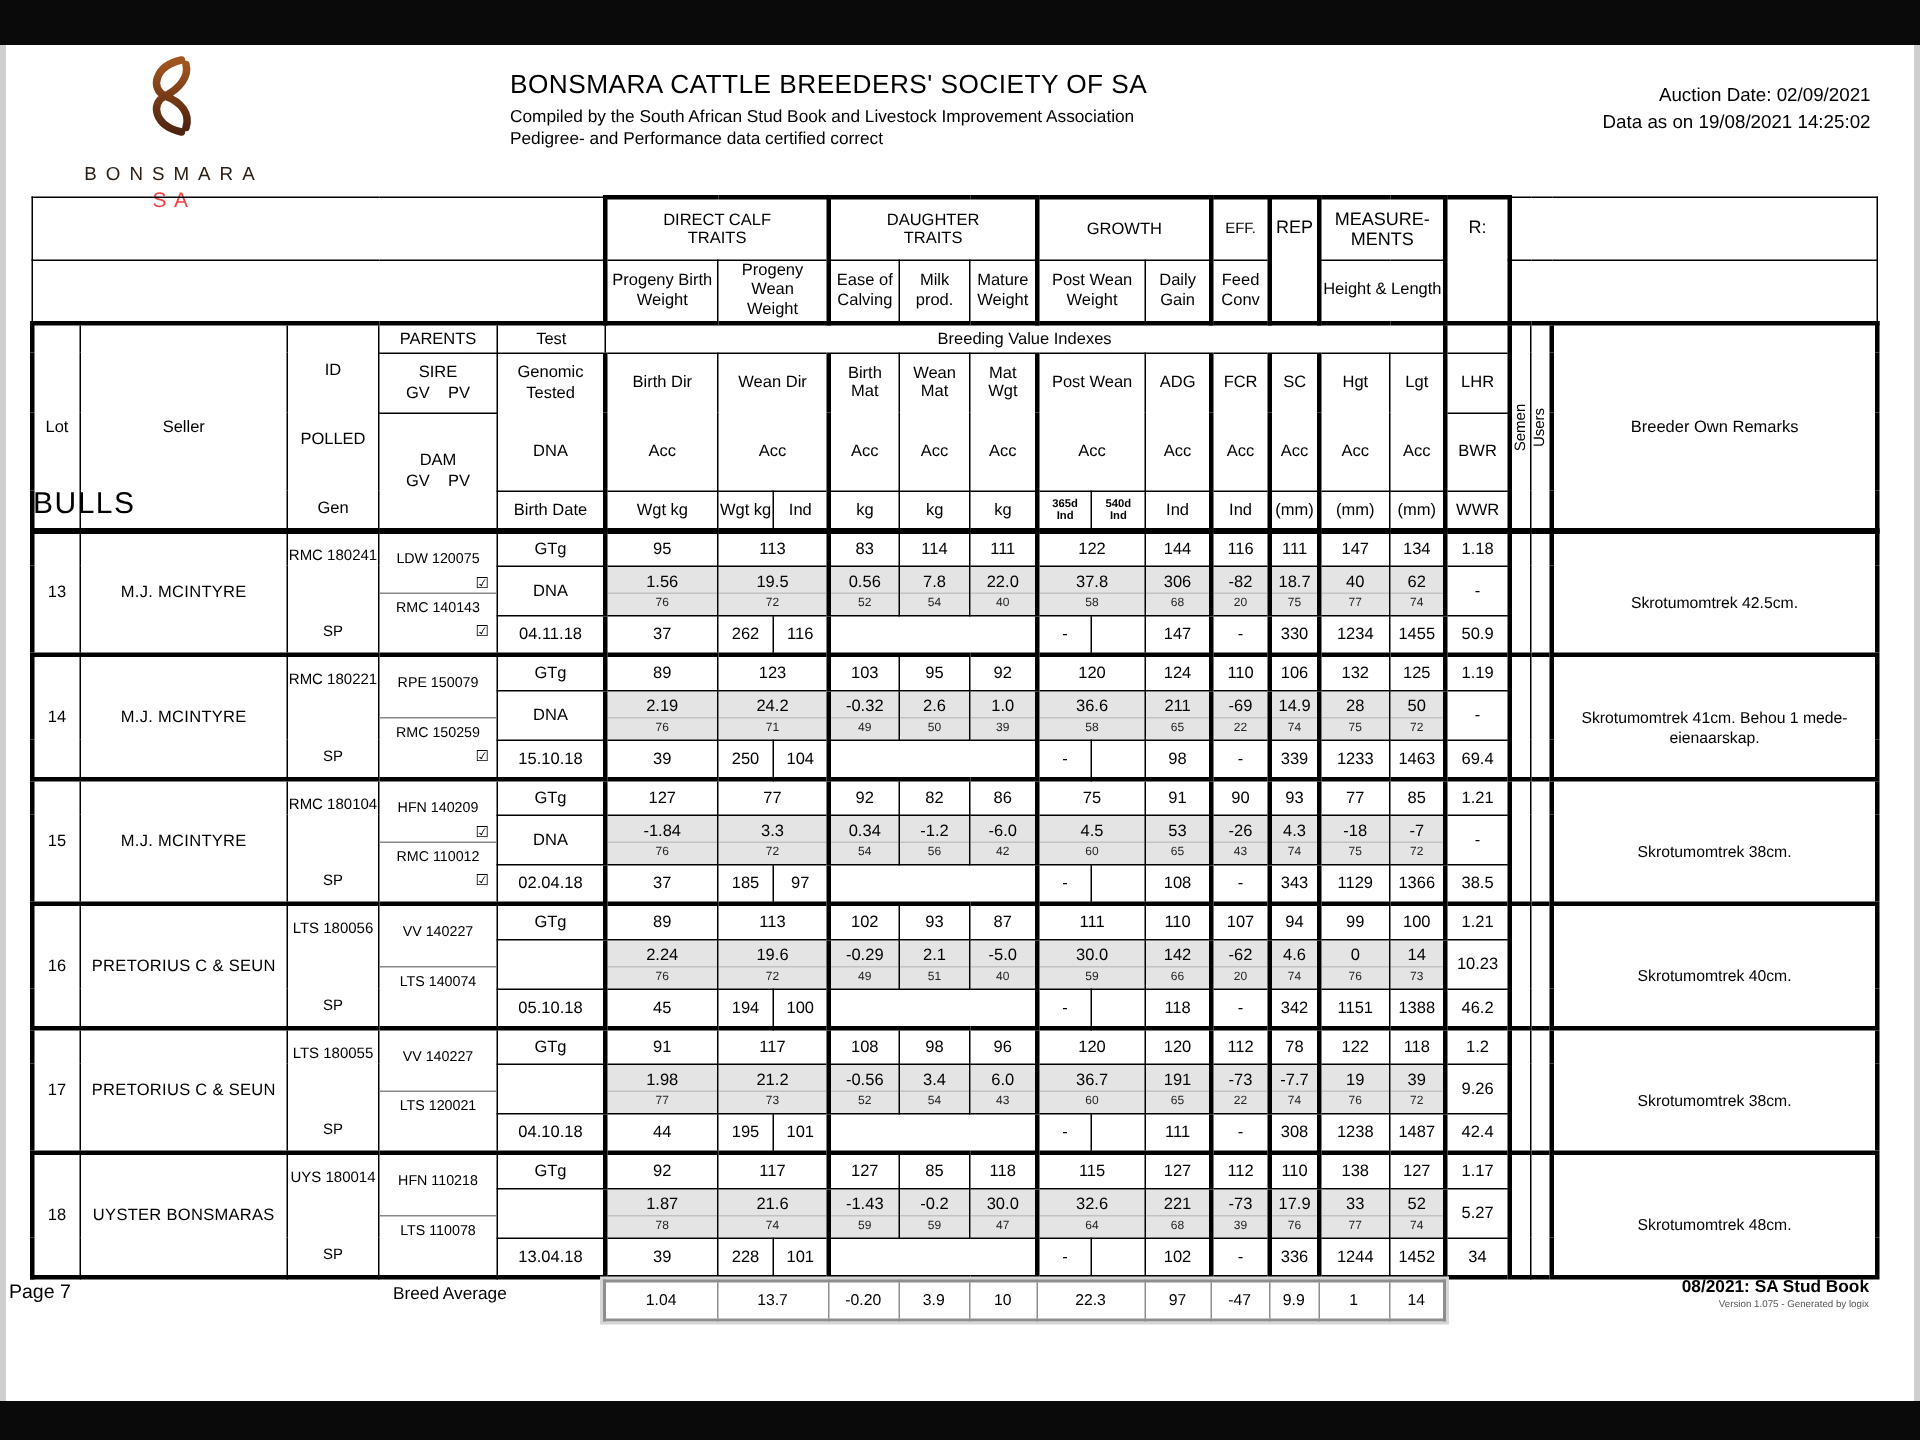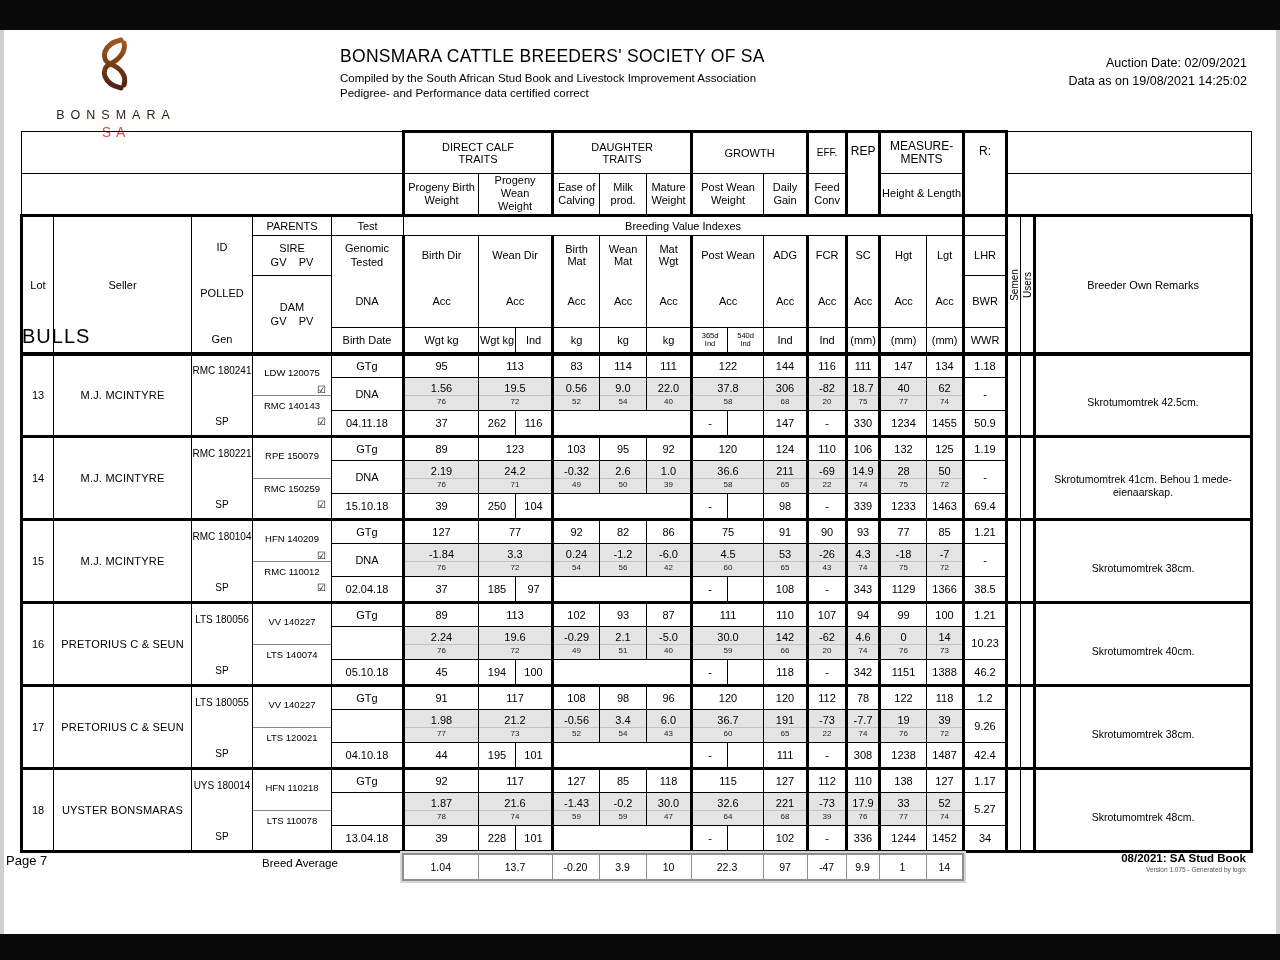--- a/index.html
+++ b/index.html
@@ -32,21 +32,21 @@
   #hdr{position:absolute;left:20px;top:130px;}
   tr.h42{height:42px;} tr.h41{height:41px;} tr.h20{height:20px;}
   tr.h40{height:40px;} tr.h25{height:25px;} tr.h27{height:27px;}
   .grouplabel{font-size:14.5px;line-height:1.12;}
   .grouplabel.sm{font-size:10px;} .grouplabel.md{font-size:12px;}
   .topcell{vertical-align:top !important;padding-top:12px !important;}
   .sub{font-size:9px;line-height:1.2;}
   .bvnm{font-size:11px;line-height:1.15;}
   .accl{font-size:10px;}
   .unit{font-size:9px;line-height:1.1;}
-  .unit.tiny{font-size:7.5px;}
+  .unit.tiny{font-size:7.5px;font-weight:bold;}
   .rlab{font-size:9.5px;}
   .vert{position:relative;}
   .vtext{position:absolute;left:50%;top:50%;transform:translate(-50%,-50%) rotate(-90deg);
          white-space:nowrap;font-size:10px;}
   .hidwrap{height:104px;display:flex;flex-direction:column;justify-content:space-between;
            padding:24px 0 8px;font-size:11px;}
   .pdcell{font-size:11px;line-height:1.3;}
 
   .bulls{position:absolute;left:22px;top:325px;font-size:20px;letter-spacing:1px;}
 
@@ -330,21 +330,21 @@
           </td>
     <td class="bvc" colspan="2">
             <div class="bvv">19.5</div>
             <div class="accv">72</div>
           </td>
     <td class="bvc gl">
             <div class="bvv">0.56</div>
             <div class="accv">52</div>
           </td>
     <td class="bvc">
-            <div class="bvv">9.0</div>
+            <div class="bvv">7.8</div>
             <div class="accv">54</div>
           </td>
     <td class="bvc">
             <div class="bvv">22.0</div>
             <div class="accv">40</div>
           </td>
     <td class="bvc gl" colspan="2">
             <div class="bvv">37.8</div>
             <div class="accv">58</div>
           </td>
@@ -534,21 +534,21 @@
     <td class="dnac">DNA</td>
     <td class="bvc gl">
             <div class="bvv">-1.84</div>
             <div class="accv">76</div>
           </td>
     <td class="bvc" colspan="2">
             <div class="bvv">3.3</div>
             <div class="accv">72</div>
           </td>
     <td class="bvc gl">
-            <div class="bvv">0.24</div>
+            <div class="bvv">0.34</div>
             <div class="accv">54</div>
           </td>
     <td class="bvc">
             <div class="bvv">-1.2</div>
             <div class="accv">56</div>
           </td>
     <td class="bvc">
             <div class="bvv">-6.0</div>
             <div class="accv">42</div>
           </td>

